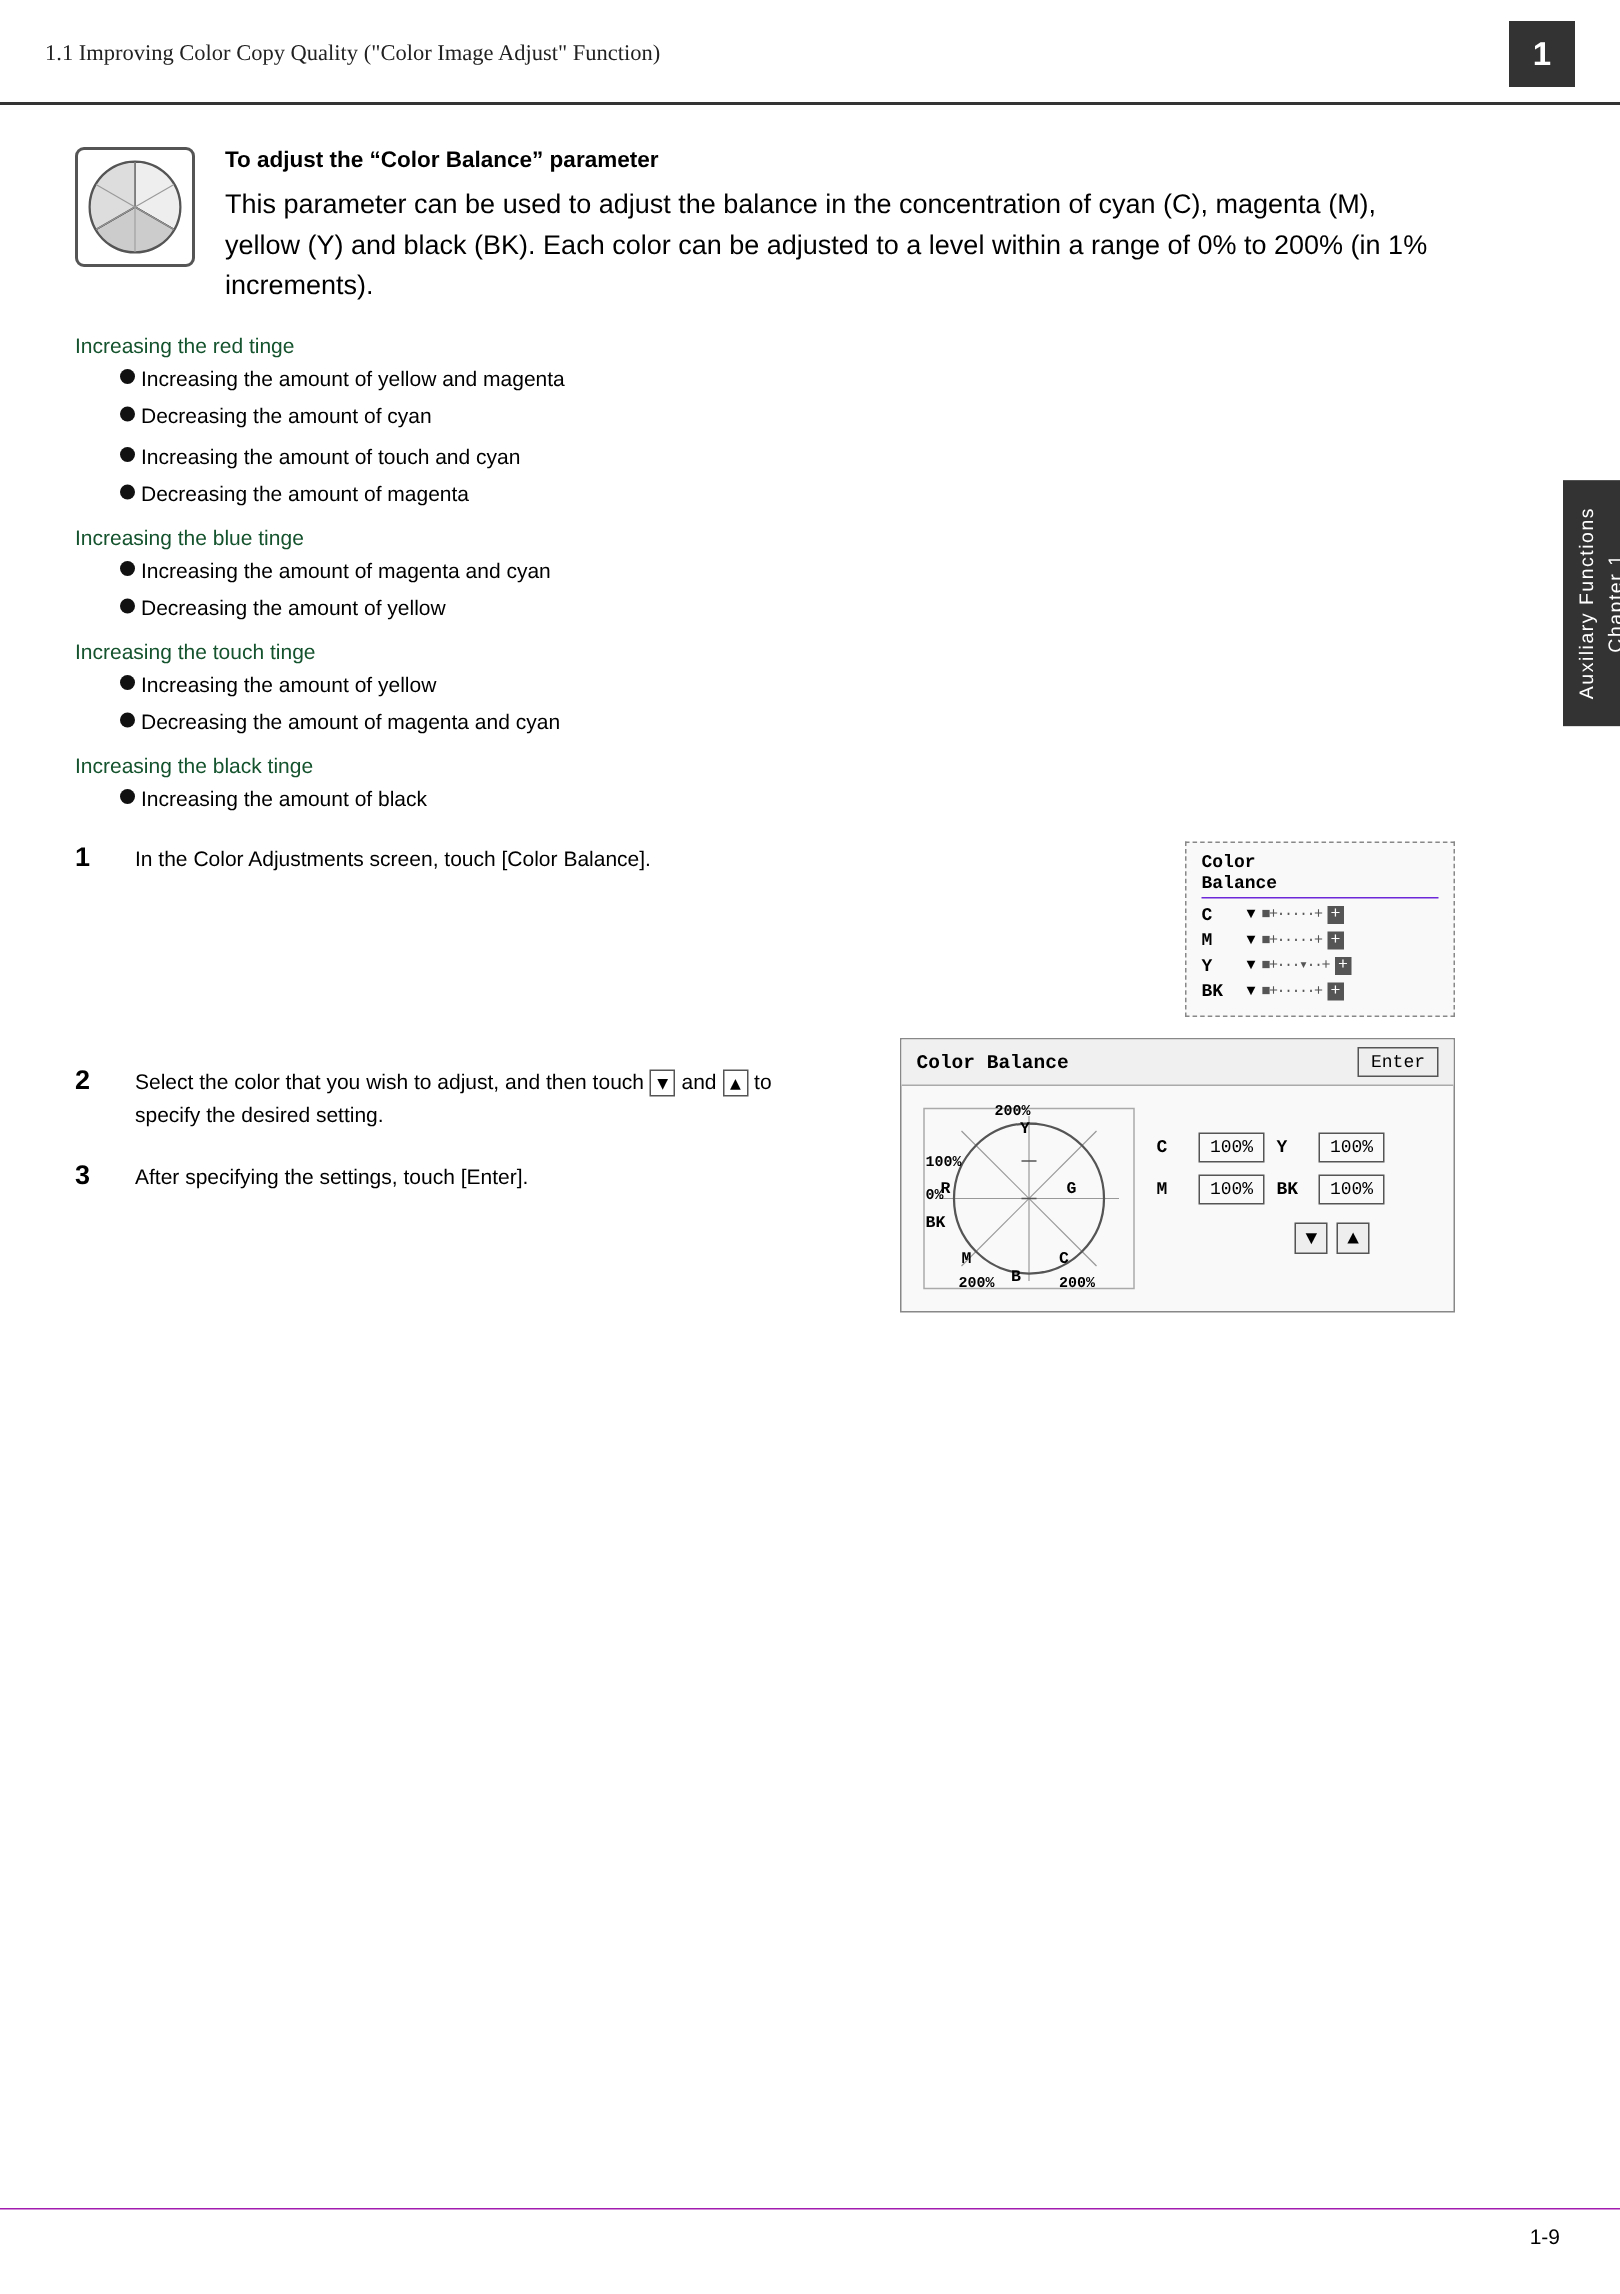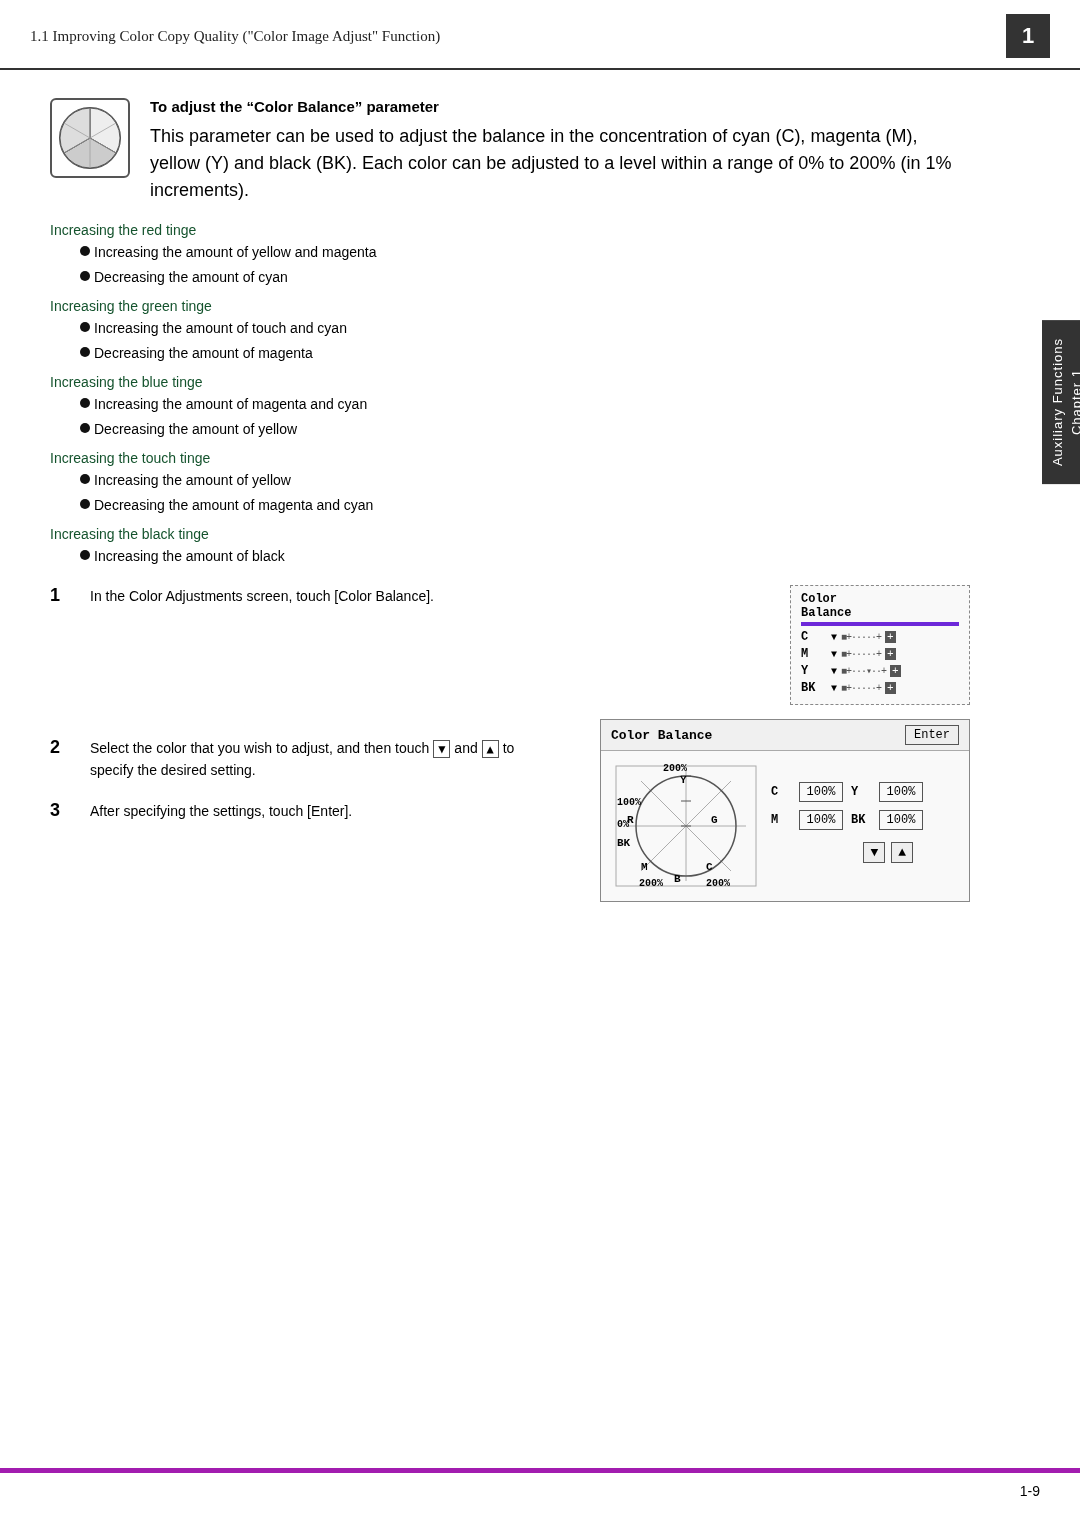--- a/index.html
+++ b/index.html
@@ -148,21 +148,21 @@
       background: #f9f9f9;
       font-family: 'Courier New', monospace;
       font-size: 12px;
       min-width: 180px;
       margin-left: 20px;
     }
     .cb-title {
       font-weight: bold;
       font-size: 12px;
       margin-bottom: 4px;
-      border-bottom: 4px solid #6d28d9;
+      border-bottom: 1px solid #6d28d9;
       padding-bottom: 2px;
     }
     .cb-row {
       display: flex;
       align-items: center;
       margin: 3px 0;
       gap: 4px;
     }
     .cb-label {
       width: 22px;
@@ -281,21 +281,21 @@
       padding: 2px 6px;
       font-size: 13px;
       background: #eee;
     }
     
     .footer {
       position: absolute;
       bottom: 20px;
       left: 0; right: 0;
       padding: 10px 40px;
-      border-top: 5px solid #a21caf;
+      border-top: 1px solid #a21caf;
       display: flex;
       justify-content: flex-end;
       font-size: 14px;
     }
     
     .steps-23 {
       display: flex;
       gap: 30px;
       margin: 14px 0;
       align-items: flex-start;
@@ -352,21 +352,20 @@
             <span>Increasing the amount of yellow and magenta</span>
           </li>
           <li>
             <span class="bullet-dot"></span>
             <span>Decreasing the amount of cyan</span>
           </li>
         </ul>
       </div>
 
       <div>
-        <div class="section-head">Increasing the green tinge</div>
         <ul class="bullet-list">
           <li>
             <span class="bullet-dot"></span>
             <span>Increasing the amount of touch and cyan</span>
           </li>
           <li>
             <span class="bullet-dot"></span>
             <span>Decreasing the amount of magenta</span>
           </li>
         </ul>

